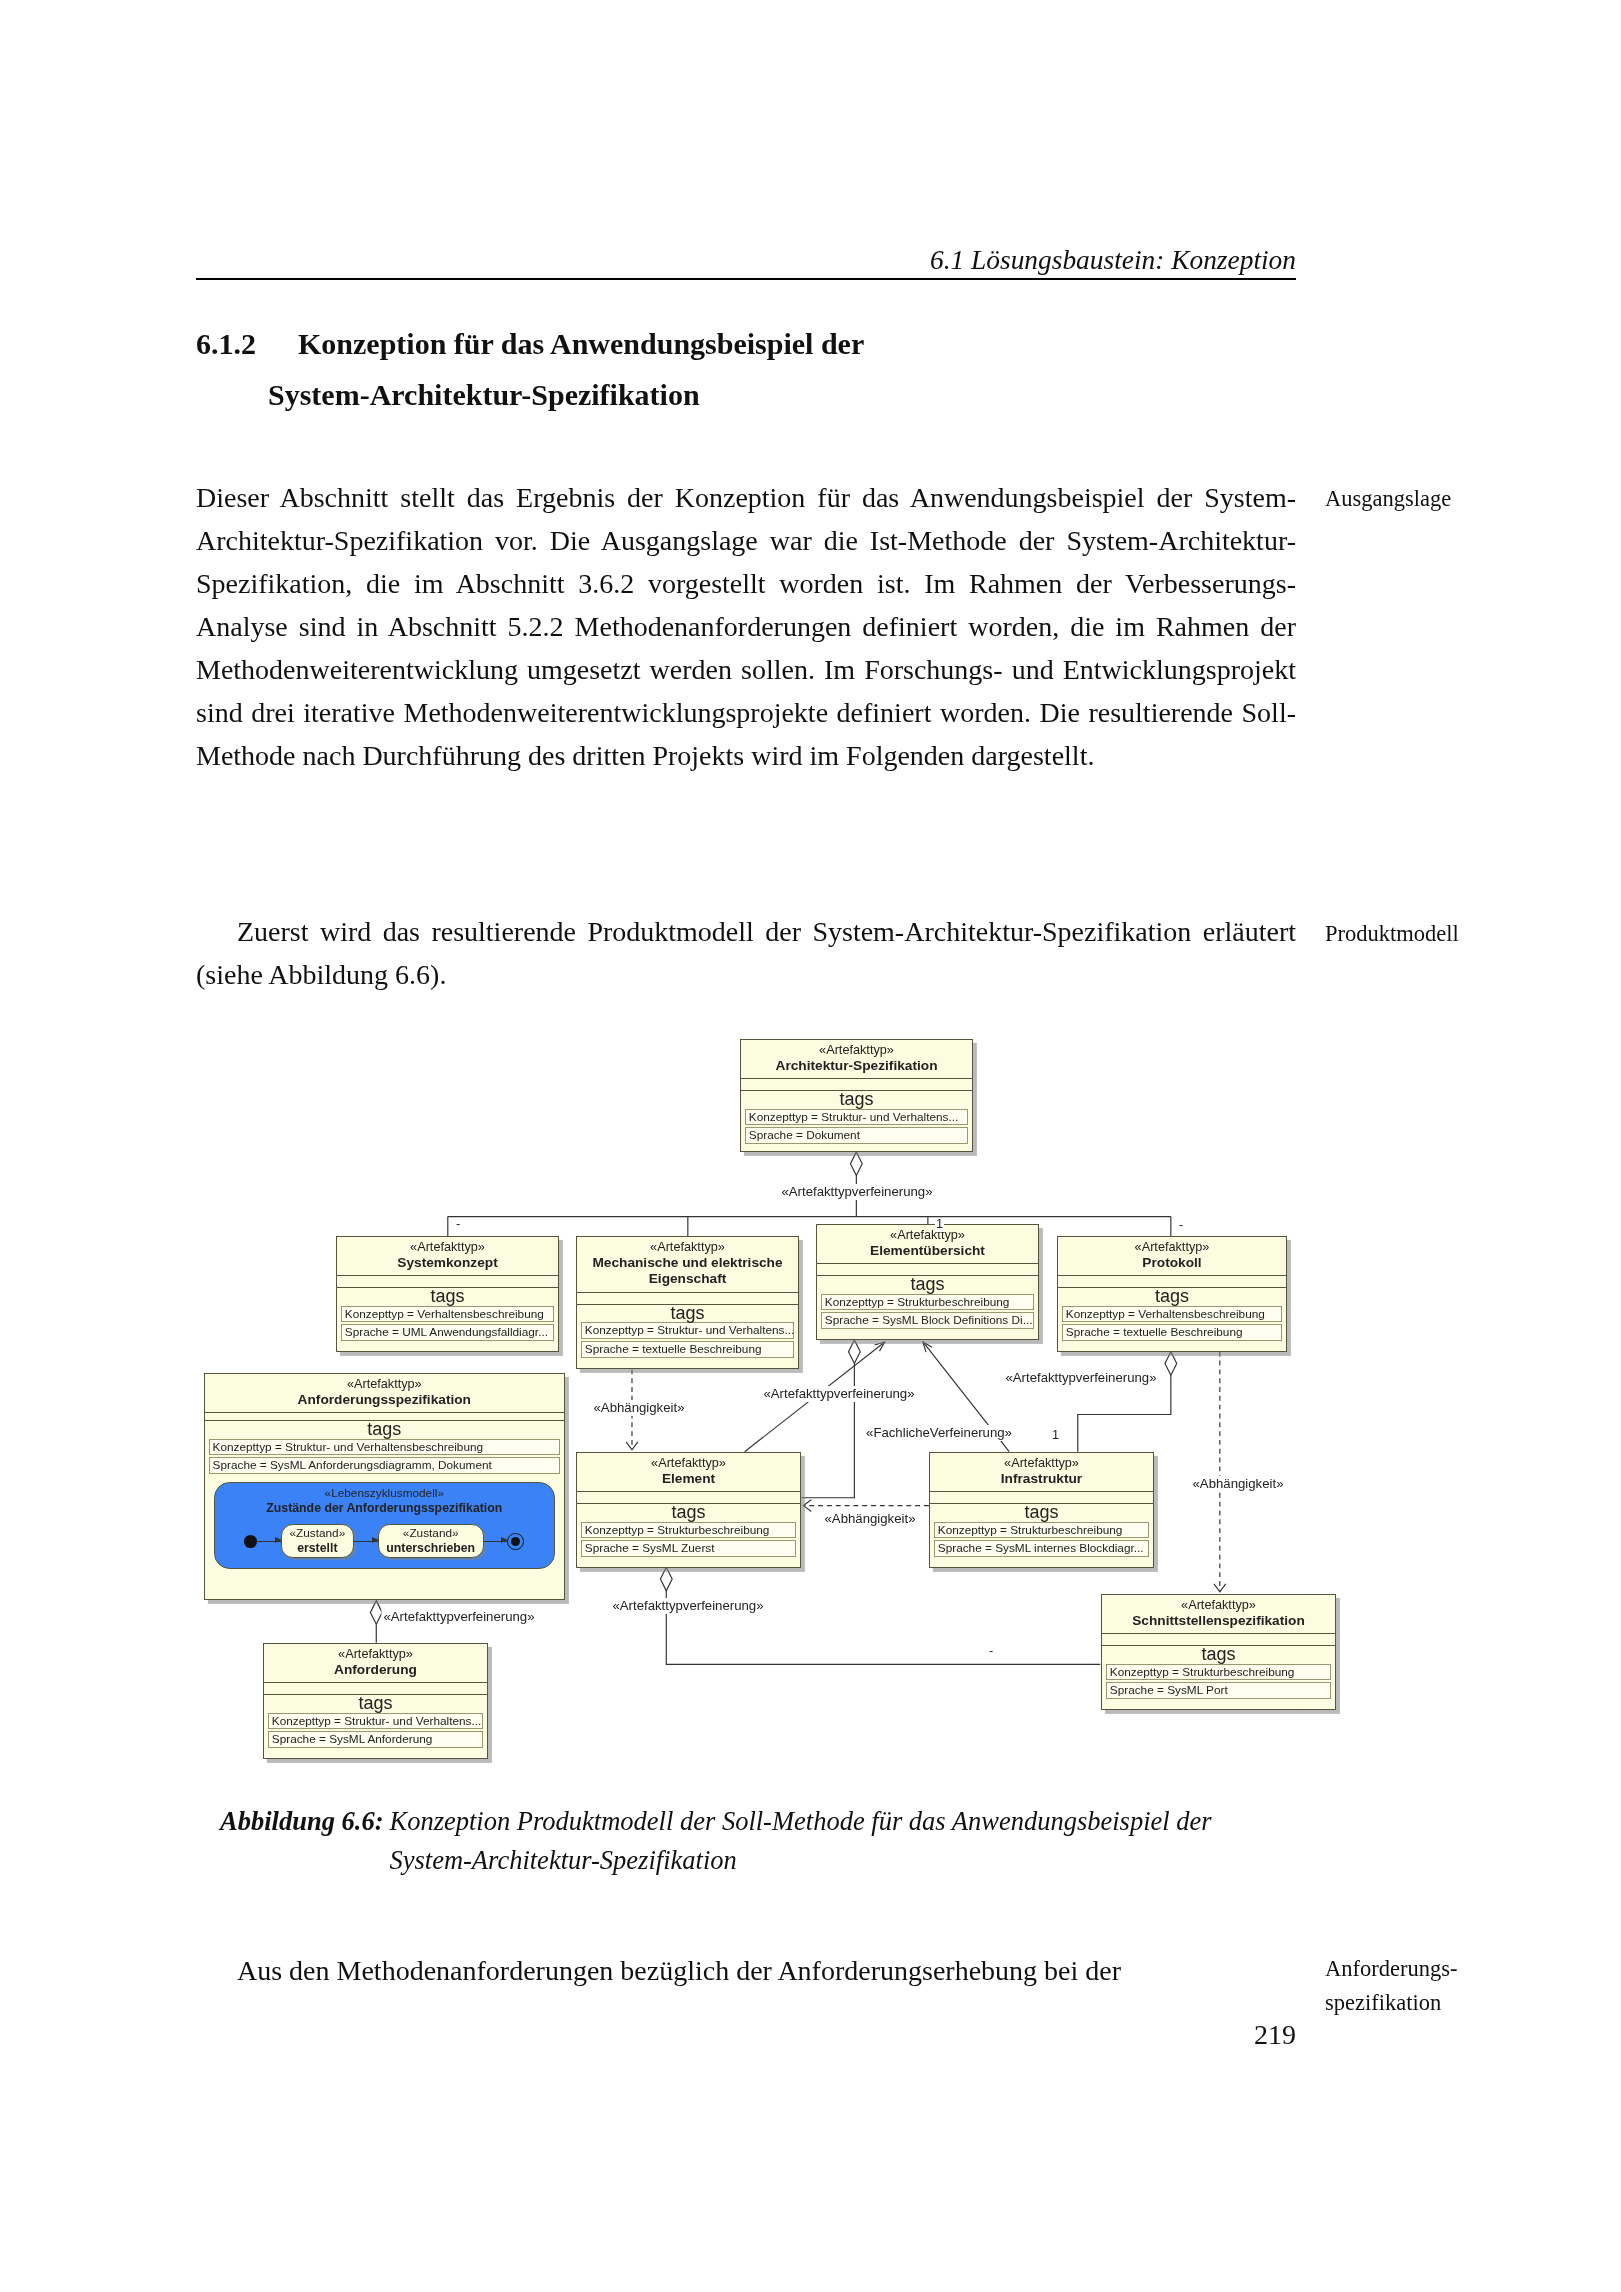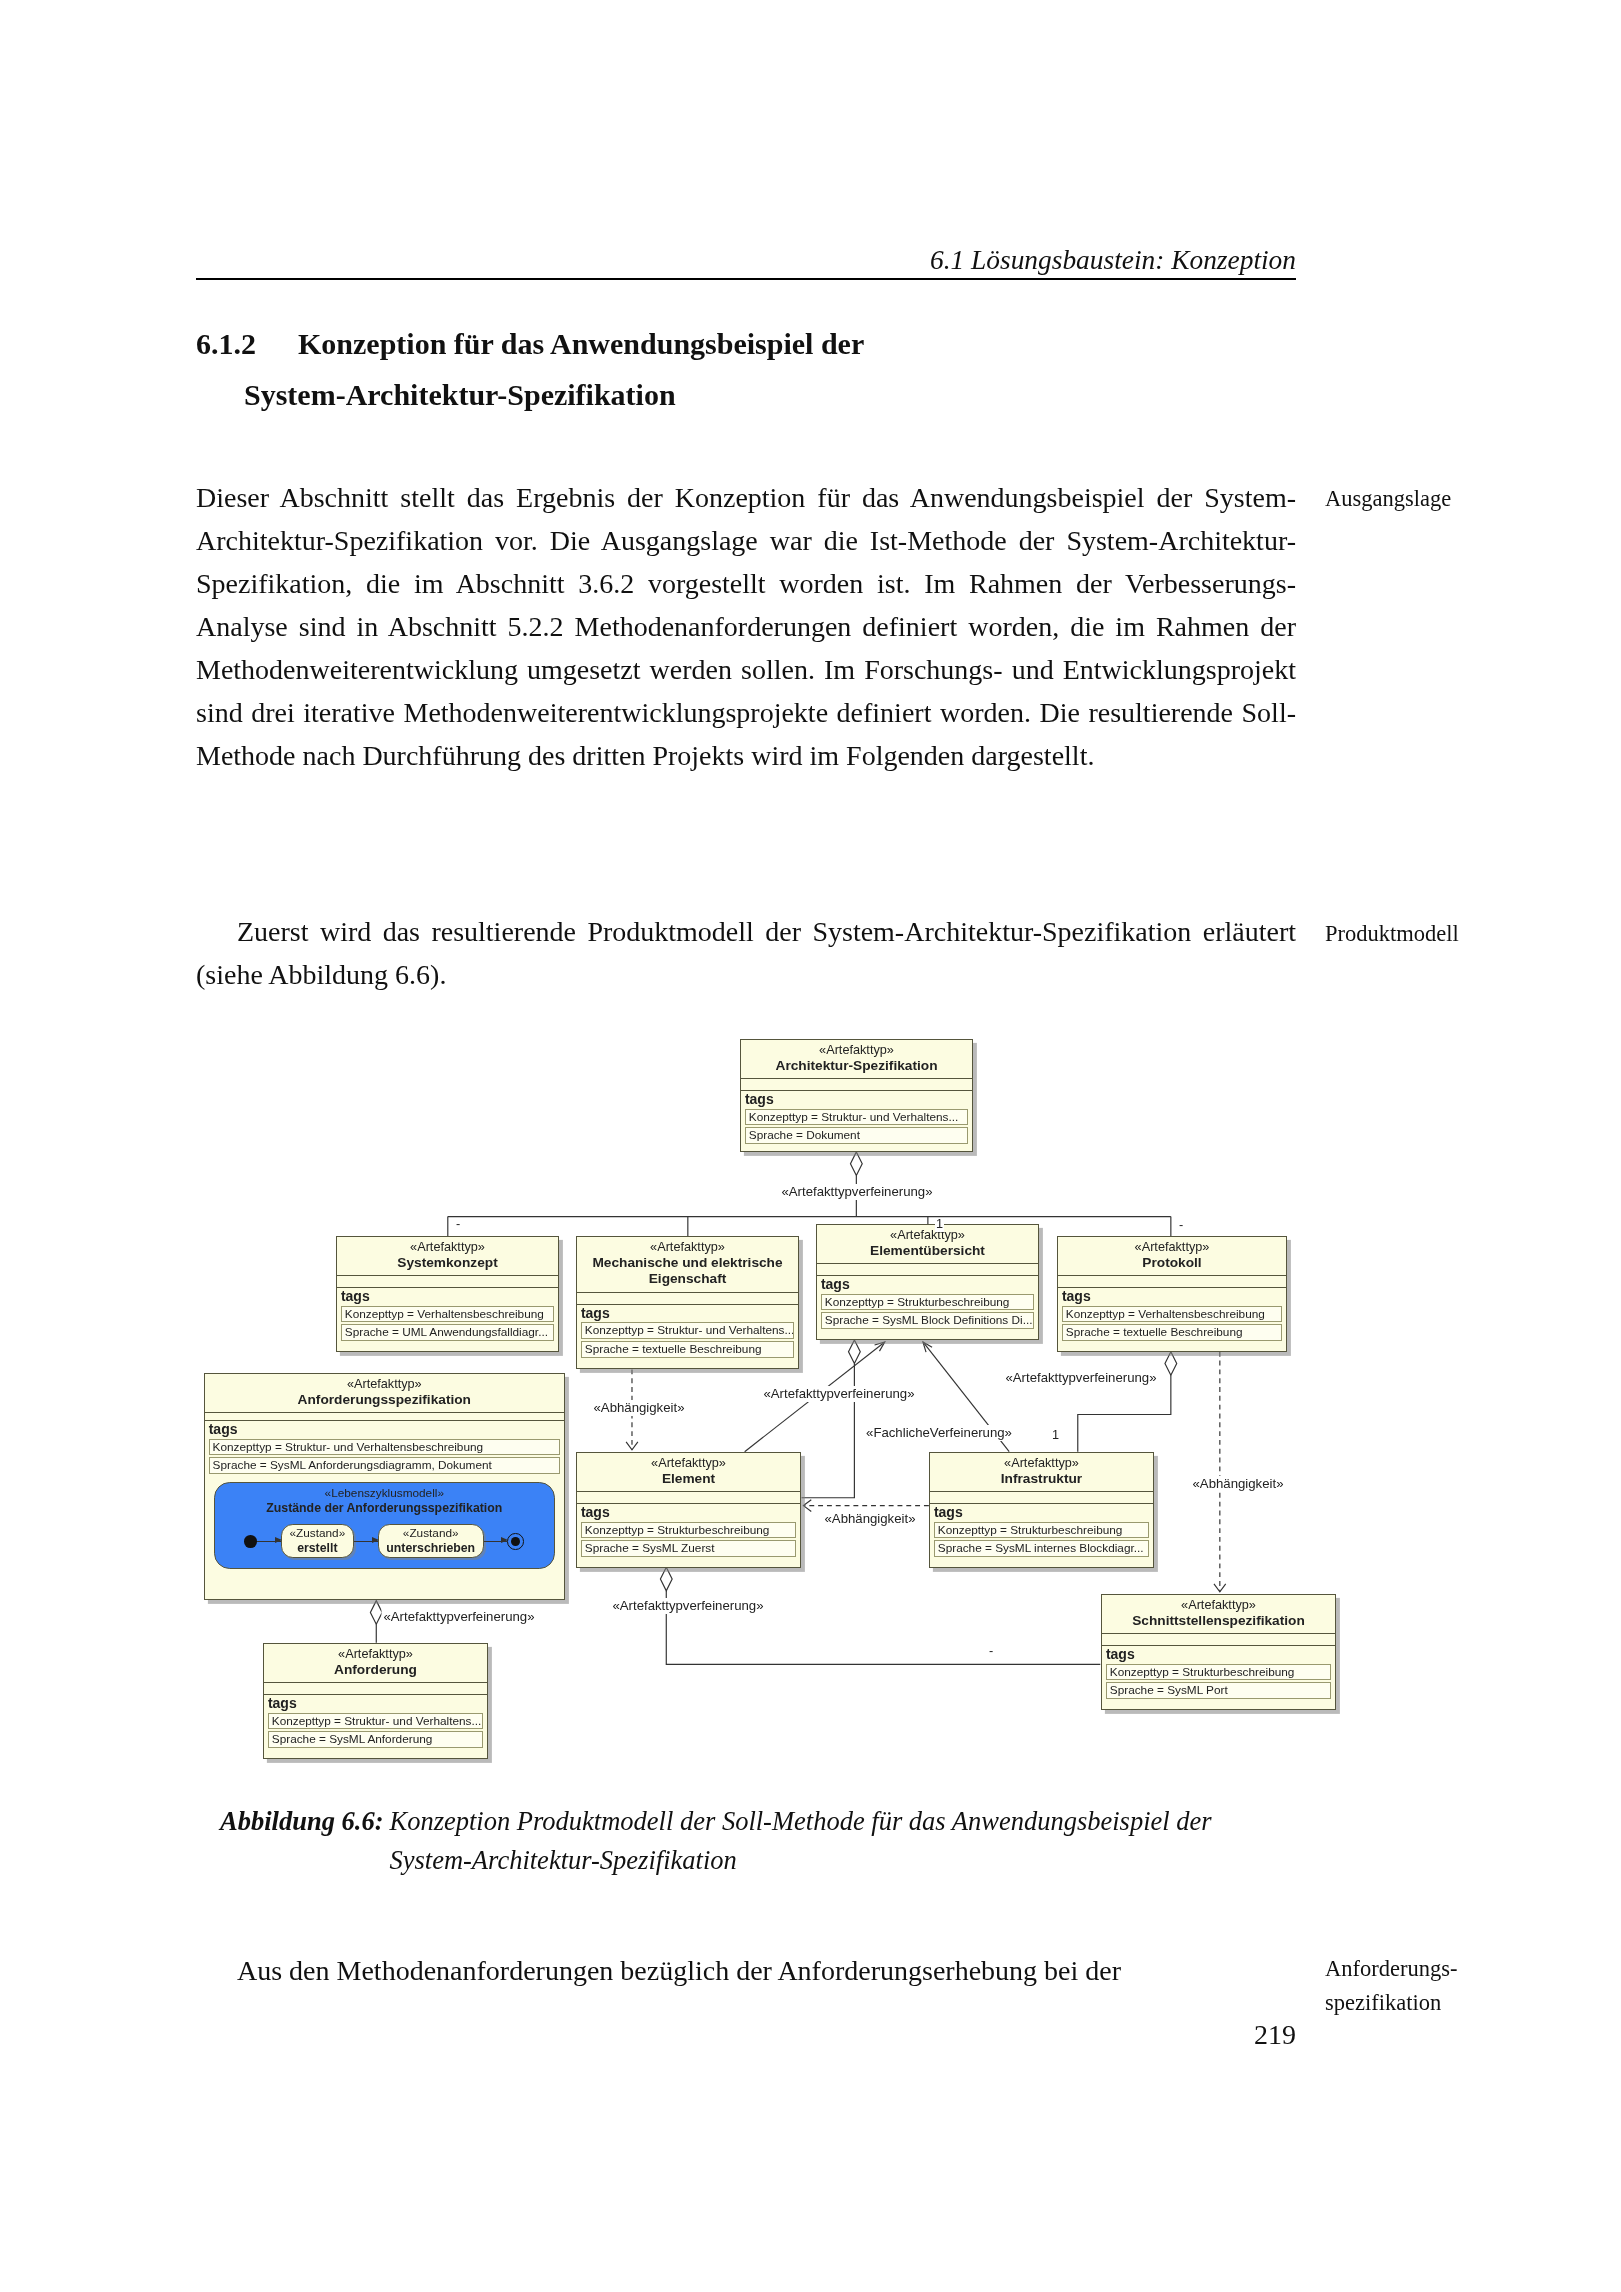--- a/index.html
+++ b/index.html
@@ -7,21 +7,21 @@
   body { font-family:"Liberation Serif","DejaVu Serif",serif; color:#111; }
   .page { position:relative; width:1621px; height:2293px; background:#fff; overflow:hidden; }
 
   .runhead { position:absolute; left:196px; top:245px; width:1100px; text-align:right;
              font-style:italic; font-size:27.4px; }
   .rule { position:absolute; left:196px; top:278px; width:1100px; height:2px; background:#000; }
 
   .heading { position:absolute; left:196px; top:318px; width:1137px;
              font-weight:bold; font-size:30px; line-height:51px; }
   .heading .num { display:inline-block; width:102px; }
-  .heading .l2 { margin-left:48px;font-family:Liberation Serif, serif; }
+  .heading .l2 { margin-left:72px;font-family:Liberation Serif, serif; }
 
   .para { position:absolute; left:196px; width:1100px; font-size:28px; line-height:43px;
           text-align:justify; }
   .para.indent { text-indent:41px; }
 
   .mnote { position:absolute; left:1325px; width:265px; font-size:22.5px; line-height:34px; }
 
   .caption { position:absolute; left:220px; top:1802px; width:1076px; display:flex; gap:6px;
              font-size:26.5px; line-height:39px; font-style:italic; }
   .caption .cl { font-weight:bold; white-space:nowrap; }
@@ -33,21 +33,21 @@
              font-family:"Liberation Sans","DejaVu Sans",sans-serif; color:#222; }
   .diagram svg { position:absolute; left:0; top:0; }
 
   .uml-box { position:absolute; background:#fcfce1; border:1px solid #55553c;
              box-shadow:3.9px 3.9px 0 rgba(130,130,130,.55); overflow:hidden; }
   .uml-head { border-bottom:1px solid #55553c; text-align:center; padding:2.9px 2px 3.9px; }
   .uml-st { font-size:12.7px; line-height:14.7px; }
   .uml-nm { font-size:13.7px; font-weight:bold; line-height:16.7px; }
   .uml-empty { height:11.8px; border-bottom:1px solid #55553c; }
   .uml-tags { padding:1px 3.9px; }
-  .uml-tags-h { text-align:left; font-size:14px; line-height:14.7px;font-weight:bold; }
+  .uml-tags-h { text-align:center; font-size:18px; line-height:14.7px; }
   .uml-tag { font-size:11.8px; line-height:14.7px; border:1px solid #99996f; background:#fefef0;
              margin:2px 0; padding:0 2.9px; white-space:nowrap; overflow:hidden; }
 
   .dg-label { position:absolute; font-size:13.2px; line-height:15.7px; background:#fff;
               padding:0 2px; white-space:nowrap; }
   .dg-label.ctr { transform:translateX(-50%); }
   .dg-mult { position:absolute; font-size:12.7px; line-height:13.7px; background:#fff; padding:0 1px; }
 
   .sm-box { margin:4.9px 8.8px 0; border:1px solid #55553c; border-radius:15.7px; background:#3b82f6;
             padding:3.9px 3.9px 9.8px; }

